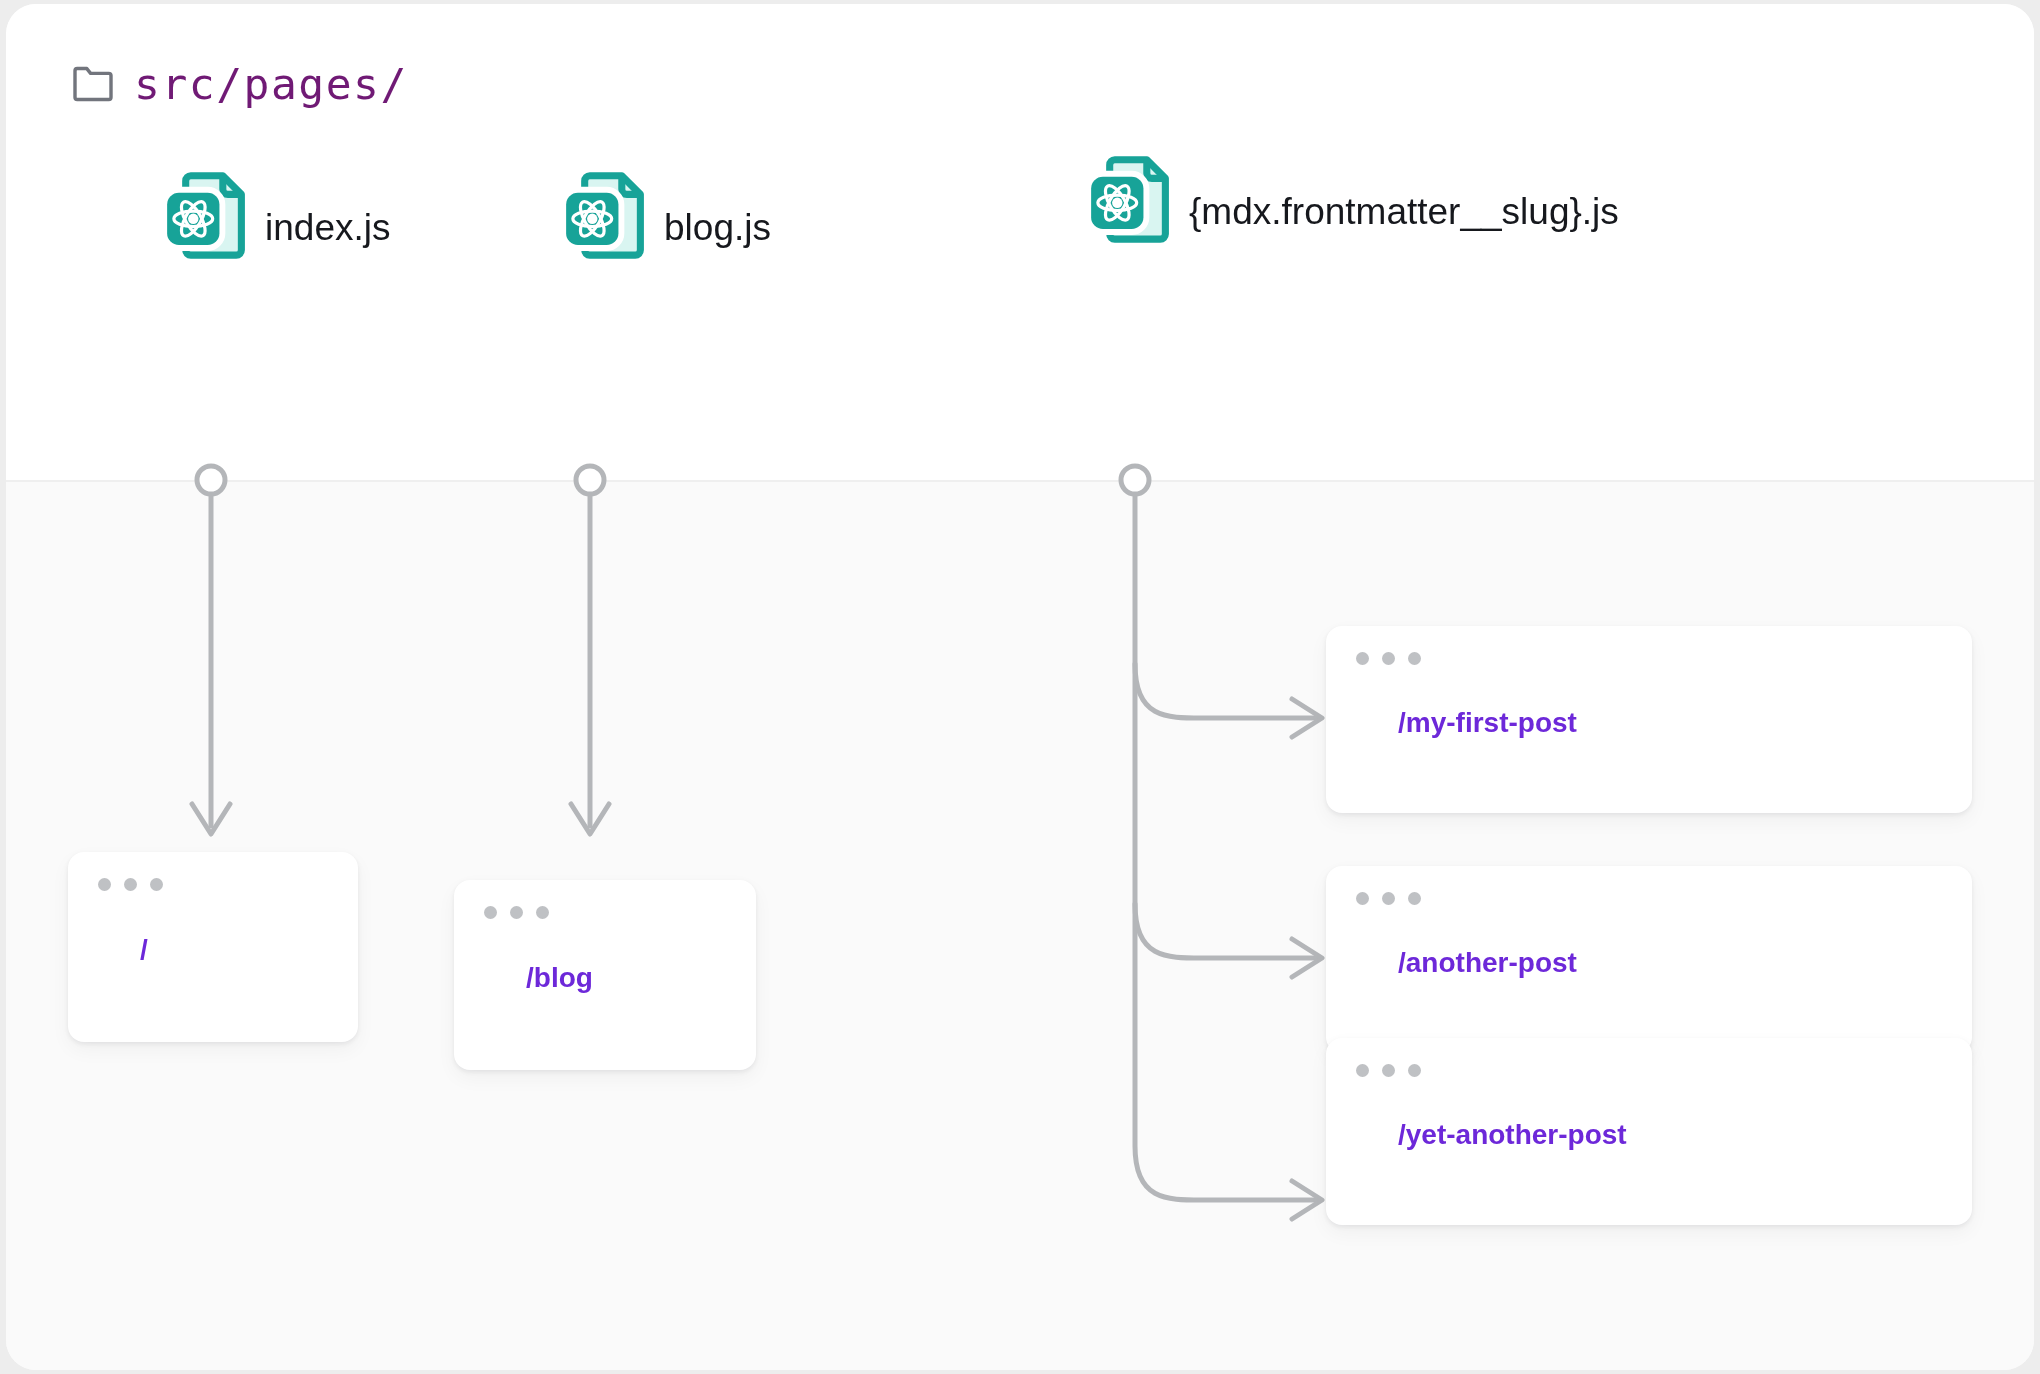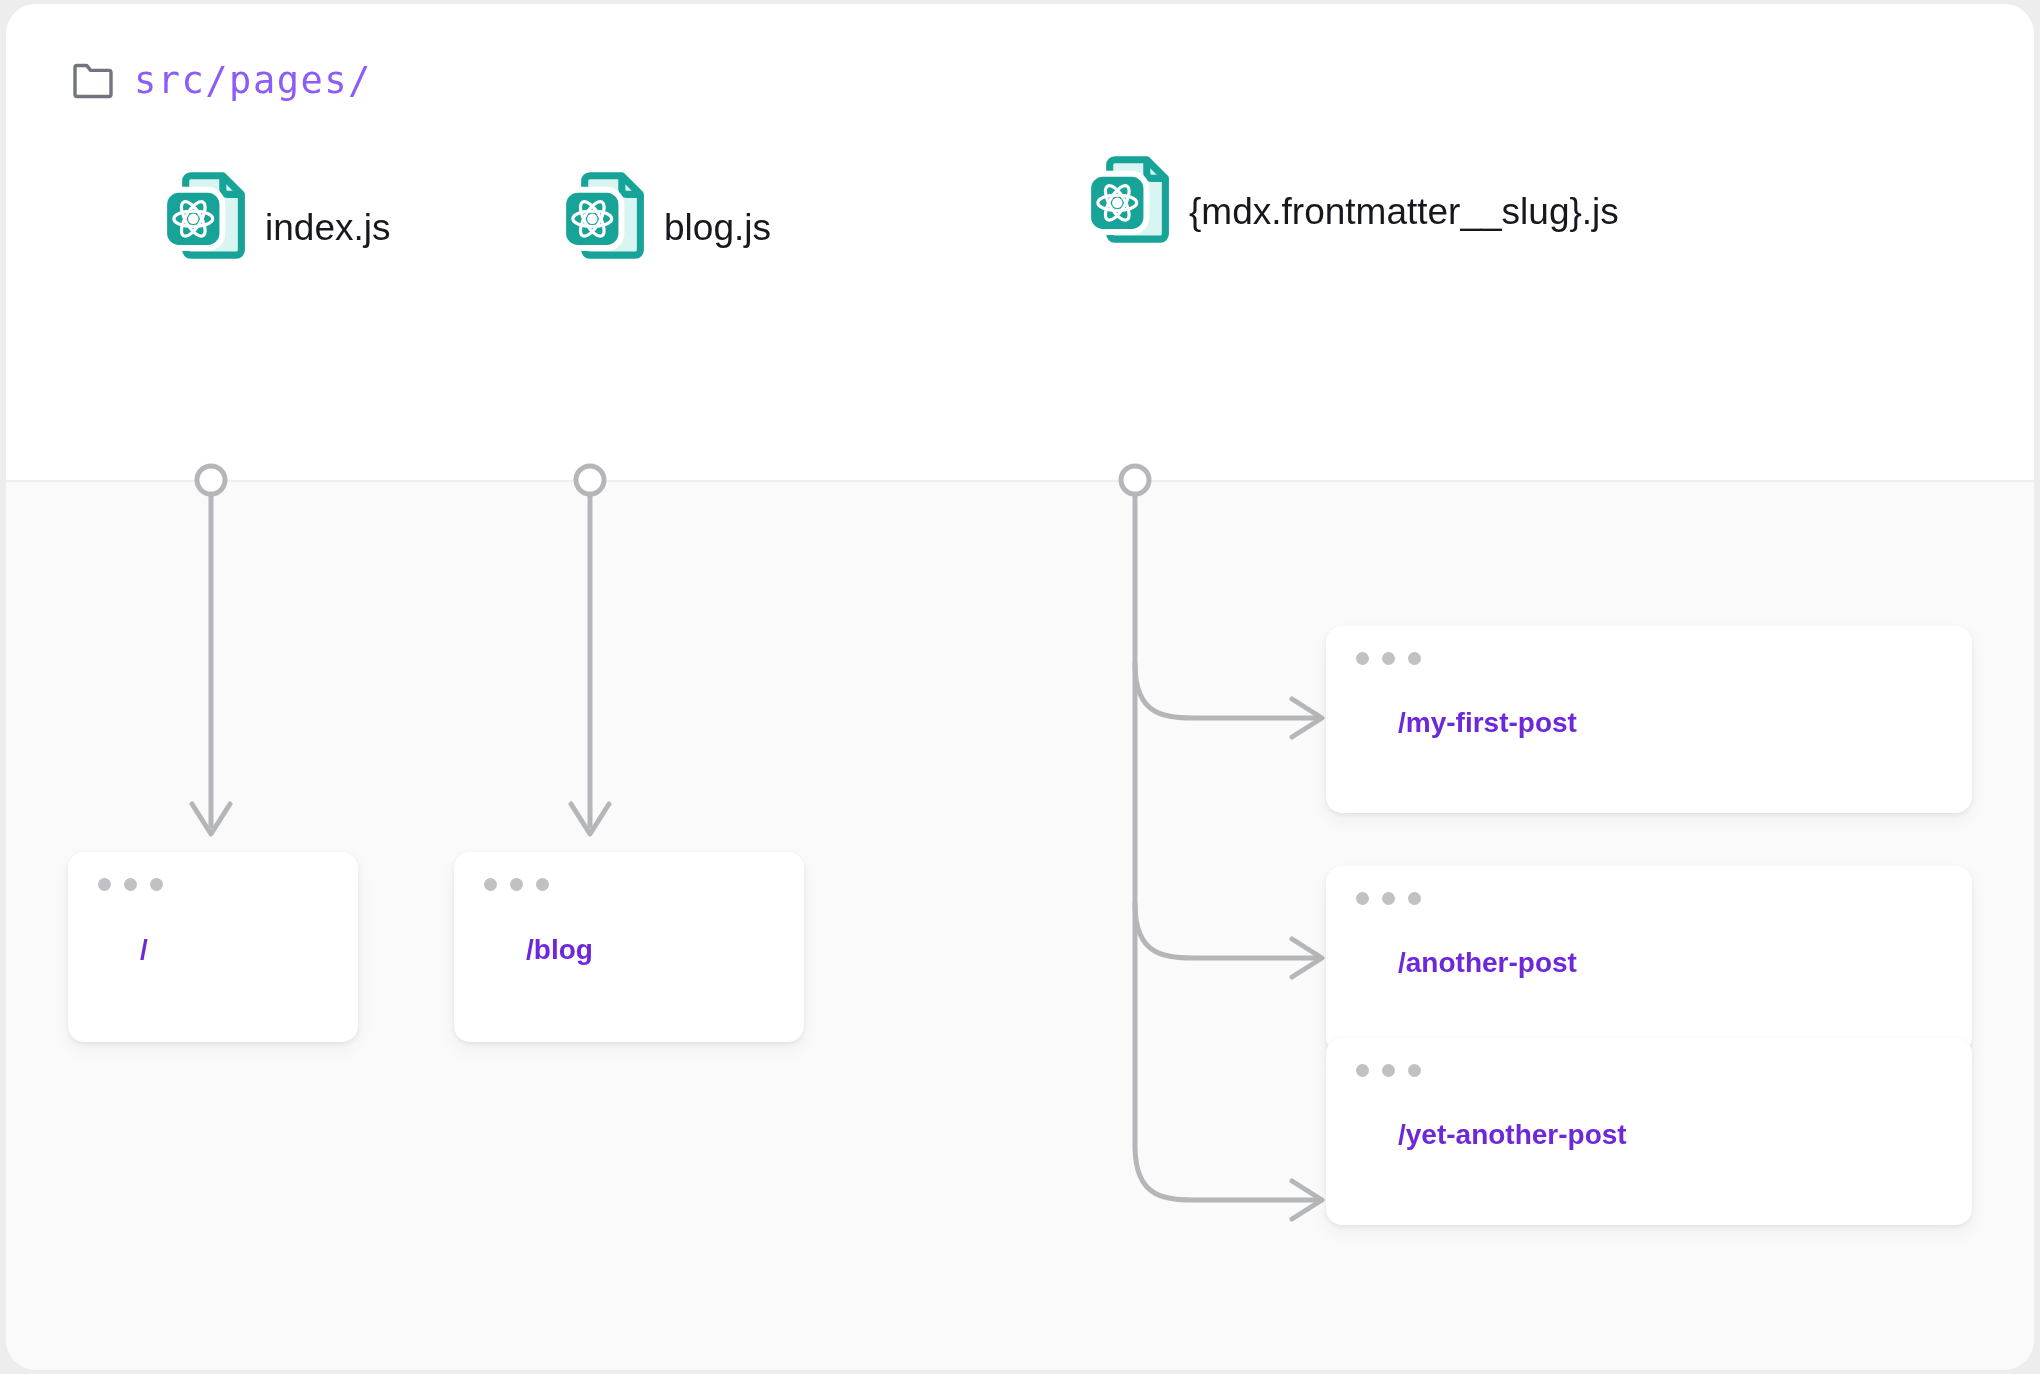--- a/index.html
+++ b/index.html
@@ -65,23 +65,23 @@
     align-items: center;
     gap: 20px;
   }
   .folder-icon {
     width: 42px;
     height: 36px;
     display: block;
   }
   .dir-label {
     font-family: "DejaVu Sans Mono", "Liberation Mono", monospace;
-    font-size: 37px;
+    font-size: 43px;
     letter-spacing: 1.5px;
-    color: #8b5cf6;
+    color: #701a75;
     white-space: nowrap;
   }
 
   
   .file-node {
     position: absolute;
     display: flex;
     flex-direction: row;
     align-items: center;
   }
@@ -250,21 +250,21 @@
 
     <div class="browser-card" style="left:62px; top:848px; width:290px; height:190px;">
       <div class="card-dots">
         <i></i>
         <i></i>
         <i></i>
       </div>
       <div class="card-path">/</div>
     </div>
 
-    <div class="browser-card" style="left:448px; top:848px; width:302px; height:190px;padding-left:48px;">
+    <div class="browser-card" style="left:448px; top:876px; width:302px; height:190px;">
       <div class="card-dots">
         <i></i>
         <i></i>
         <i></i>
       </div>
       <div class="card-path">/blog</div>
     </div>
 
     <div class="browser-card" style="left:1320px; top:622px; width:646px; height:187px;">
       <div class="card-dots">

